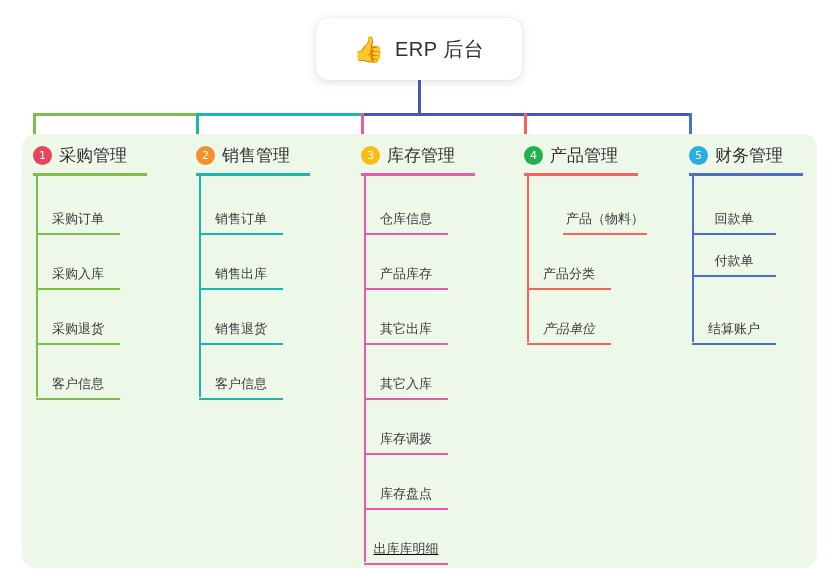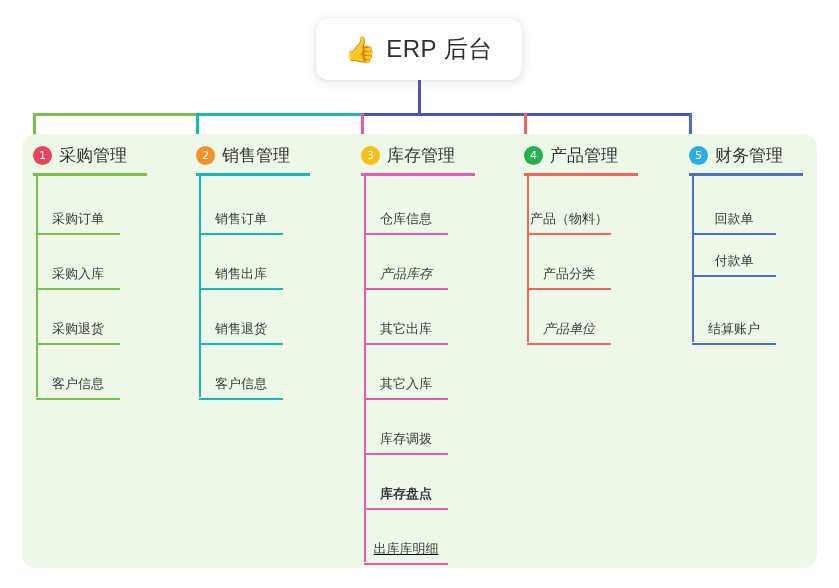--- a/index.html
+++ b/index.html
@@ -31,21 +31,21 @@
     justify-content: center;
     gap: 10px;
     box-sizing: border-box;
   }
   #root-node .emoji {
     font-size: 25px;
     line-height: 1;
     display: inline-block;
   }
   #root-node .title {
-    font-size: 24px;
+    font-size: 20px;
     color: #2f2f33;
     letter-spacing: 0.5px;
     white-space: nowrap;
   }
 
   
   .conn {
     position: absolute;
   }
 
@@ -221,53 +221,53 @@
         <div class="col-header">
           <span class="badge" style="background: rgb(251, 189, 22);">3</span>
           <span class="col-title">库存管理</span>
         </div>
         <div class="col-underline" style="background: rgb(231, 91, 172);"></div>
         <div class="trunk" style="background: rgb(231, 91, 172); height: 387px;"></div>
         <div class="leaf" style="top: 76px;">
           <span class="leaf-label">仓库信息</span>
           <div class="leaf-underline" style="background: rgb(231, 91, 172);"></div>
         </div>
-        <div class="leaf" style="top: 131px; font-style: italic;">
+        <div class="leaf" style="top: 131px;">
           <span class="leaf-label">产品库存</span>
           <div class="leaf-underline" style="background: rgb(231, 91, 172);"></div>
         </div>
         <div class="leaf" style="top: 186px;">
           <span class="leaf-label">其它出库</span>
           <div class="leaf-underline" style="background: rgb(231, 91, 172);"></div>
         </div>
         <div class="leaf" style="top: 241px;">
           <span class="leaf-label">其它入库</span>
           <div class="leaf-underline" style="background: rgb(231, 91, 172);"></div>
         </div>
         <div class="leaf" style="top: 296px;">
           <span class="leaf-label">库存调拨</span>
           <div class="leaf-underline" style="background: rgb(231, 91, 172);"></div>
         </div>
-        <div class="leaf" style="top: 351px; font-weight: bold;">
+        <div class="leaf" style="top: 351px;">
           <span class="leaf-label">库存盘点</span>
           <div class="leaf-underline" style="background: rgb(231, 91, 172);"></div>
         </div>
         <div class="leaf" style="top: 406px; text-decoration: underline;">
           <span class="leaf-label">出库库明细</span>
           <div class="leaf-underline" style="background: rgb(231, 91, 172);"></div>
         </div>
       </div>
       <div class="column" style="left: 502px;">
         <div class="col-header">
           <span class="badge" style="background: rgb(34, 177, 76);">4</span>
           <span class="col-title">产品管理</span>
         </div>
         <div class="col-underline" style="background: rgb(244, 100, 90);"></div>
         <div class="trunk" style="background: rgb(244, 100, 90); height: 167px;"></div>
-        <div class="leaf" style="top: 76px;">
+        <div class="leaf" style="top: 76px; padding-left: 36px;">
           <span class="leaf-label">产品（物料）</span>
           <div class="leaf-underline" style="background: rgb(244, 100, 90);"></div>
         </div>
         <div class="leaf" style="top: 131px;">
           <span class="leaf-label">产品分类</span>
           <div class="leaf-underline" style="background: rgb(244, 100, 90);"></div>
         </div>
         <div class="leaf" style="top: 186px; font-style: italic;">
           <span class="leaf-label">产品单位</span>
           <div class="leaf-underline" style="background: rgb(244, 100, 90);"></div>

